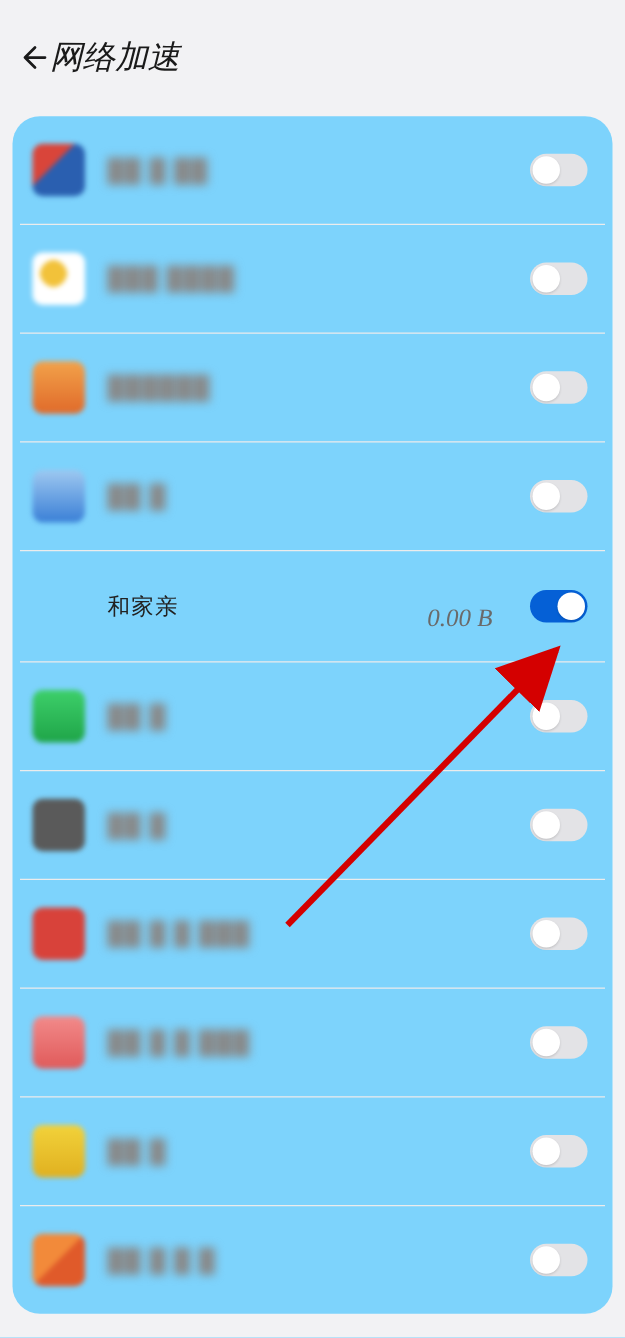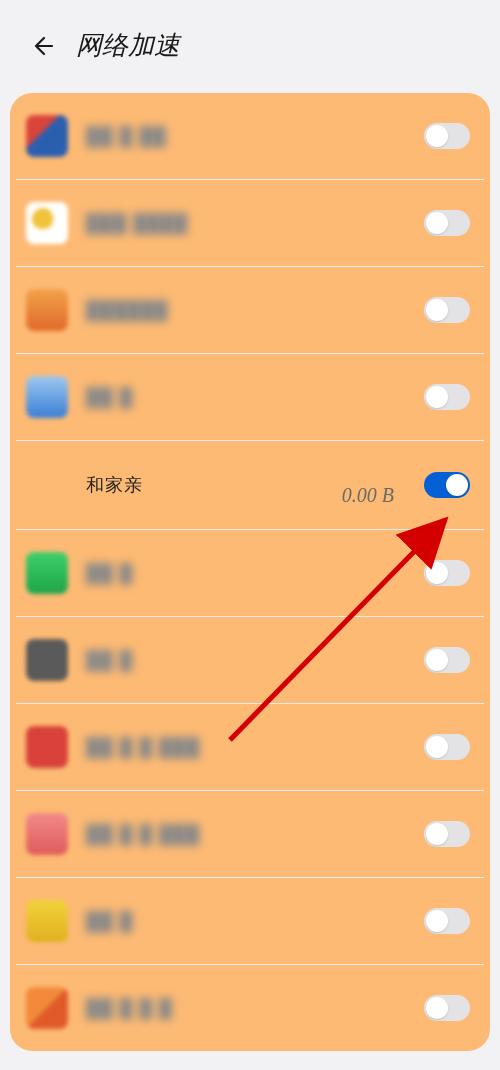--- a/index.html
+++ b/index.html
@@ -7,40 +7,39 @@
       width: 500px;
       height: 1070px;
       background: #f2f2f4;
       font-family: -apple-system, "PingFang SC", "Microsoft YaHei", sans-serif;
       overflow: hidden;
       position: relative;
     }
     .header {
       display: flex;
       align-items: center;
-      padding: 28px 20px 20px 28px;
-      gap: 20px;
+      padding: 28px 20px 20px 12px;
     }
     .back-arrow {
       width: 28px;
       height: 28px;
       display: flex;
       align-items: center;
       justify-content: center;
       cursor: pointer;
     }
     .back-arrow svg { width: 24px; height: 24px; }
     .title {
       font-size: 26px;
       font-style: italic;
       font-family: "KaiTi", "STKaiti", serif;
       color: #1a1a1a;
     }
     .card {
-      background: #fdba74;
+      background: #7dd3fc;
       margin: 10px 10px 0 10px;
       border-radius: 22px;
       padding: 0 6px;
     }
     .row {
       display: flex;
       align-items: center;
       padding: 22px 14px 22px 10px;
       border-bottom: 1px solid #ececec;
       gap: 18px;

